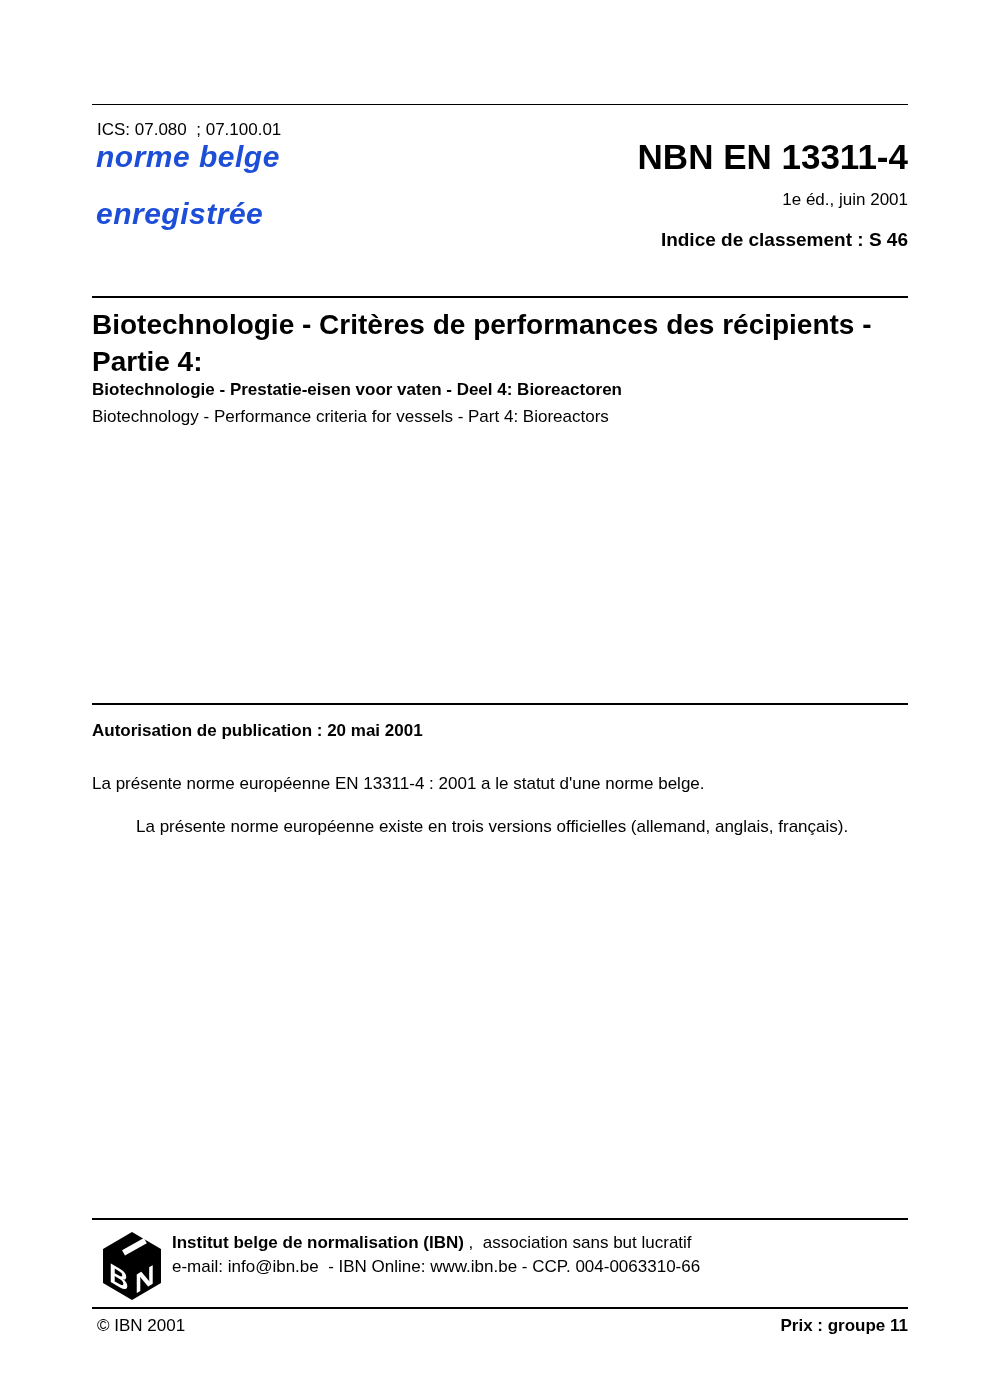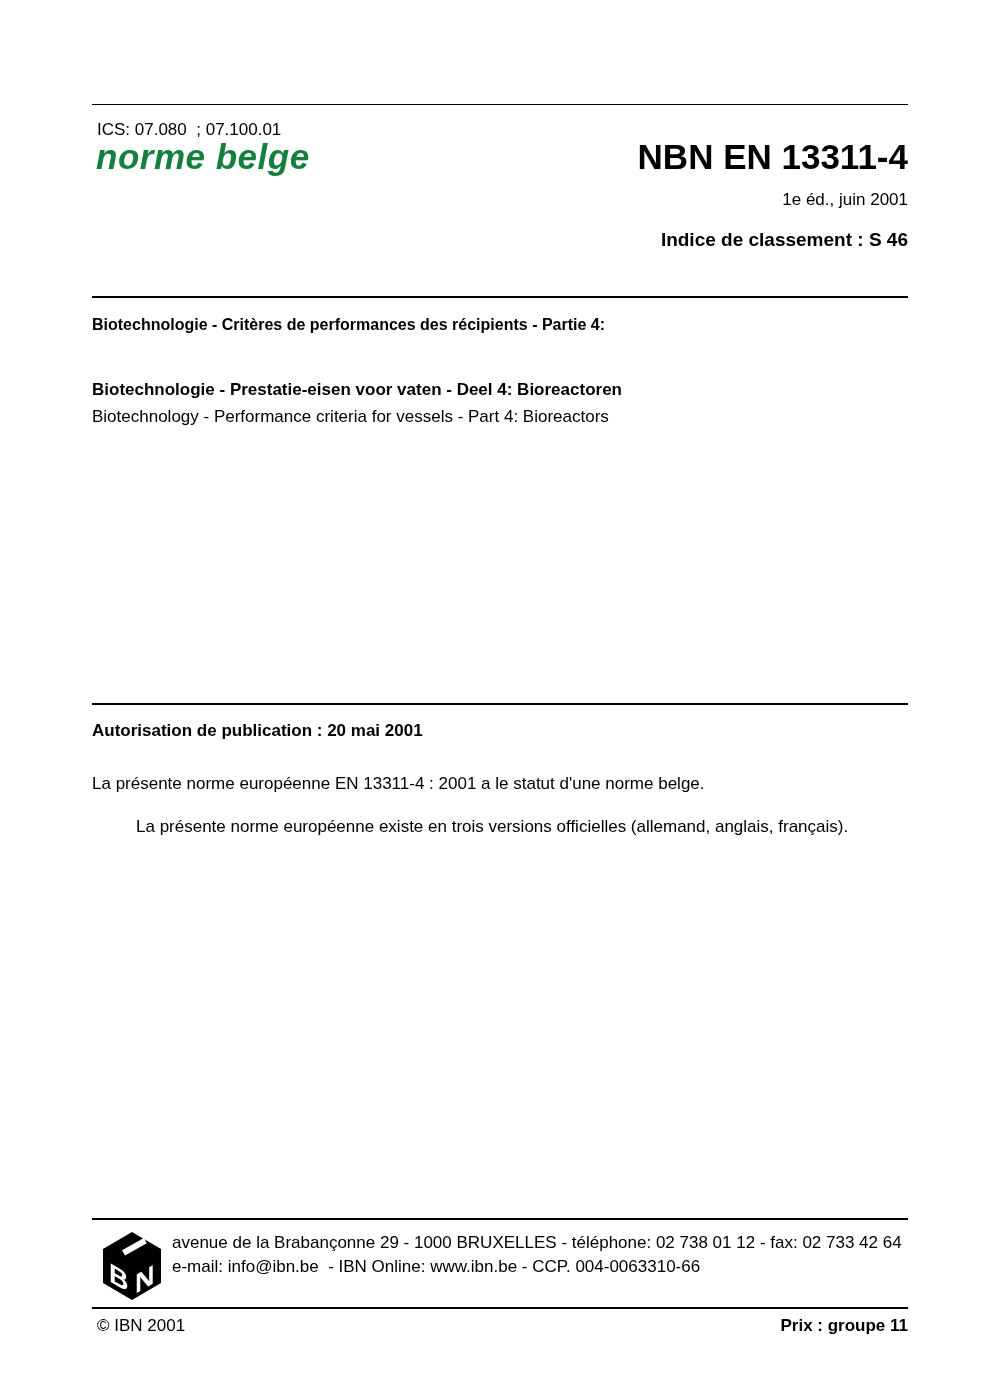--- a/index.html
+++ b/index.html
@@ -18,33 +18,33 @@
     width: 816px;
     background: #000;
   }
   .pre { white-space: pre; }
 
   #ics-line { left: 97px; top: 76px; font-size: 17px; margin-top: 44px; }
   #rule-header { top: 104px; height: 1px; }
 
   #doc-type {
     left: 96px; top: 128px;
-    font-size: 35px; font-weight: bold; font-style: italic;
-    color: #15803d; line-height: 57px;
+    font-size: 30px; font-weight: bold; font-style: italic;
+    color: #1d4ed8; line-height: 57px;
     letter-spacing: 0.5px;
   }
 
   #std-code { right: 84px; top: 137px; font-size: 35px; font-weight: bold; text-align: right; margin-left: 44px; }
   #std-edition { right: 84px; top: 190px; font-size: 17px; text-align: left; }
   #std-classement { right: 84px; top: 229px; font-size: 19px; font-weight: bold; text-align: right; }
 
   #rule-title { top: 296px; height: 2px; }
   #main-title {
     left: 92px; top: 306px; width: 830px;
-    font-size: 16px; font-weight: bold; line-height: 37px;
+    font-size: 28px; font-weight: bold; line-height: 37px;
   }
   #subtitle-nl { left: 92px; top: 380px; font-size: 17px; font-weight: bold; }
   #subtitle-en { left: 92px; top: 407px; font-size: 17px; }
 
   #rule-auth { top: 703px; height: 2px; }
   #auth-label { left: 92px; top: 721px; font-size: 17px; font-weight: bold; }
   #auth-para1 { left: 92px; top: 774px; font-size: 17px; }
   #auth-para2 { left: 92px; top: 817px; font-size: 17px; margin-left: 44px; }
 
   #rule-pub-top { top: 1218px; height: 2px; }
@@ -60,20 +60,21 @@
   #price { right: 84px; top: 1316px; font-size: 17px; text-align: center; font-weight: bold; }
 </style>
 </head>
 <body>
 
 <div id="ics-line" class="abs pre">ICS: 07.080  ; 07.100.01</div>
 <div id="rule-header" class="rule"></div>
 
 <div id="doc-type" class="abs">
   <div>norme belge</div>
+  <div>enregistrée</div>
 </div>
 
 <div id="std-code" class="abs">NBN EN 13311-4</div>
 <div id="std-edition" class="abs">1e éd., juin 2001</div>
 <div id="std-classement" class="abs">Indice de classement : S 46</div>
 
 <div id="rule-title" class="rule"></div>
 <div id="main-title" class="abs">
   <div>Biotechnologie - Critères de performances des récipients - Partie 4:</div>
 </div>
@@ -91,20 +92,20 @@
   <polygon points="33,2 62,19 62,53 33,70 4,53 4,19" fill="#000"></polygon>
 
   <rect x="23" y="14" width="25" height="6" fill="#fff" transform="rotate(-29 35 17)"></rect>
 
   <text x="0" y="0" transform="translate(10,51) skewY(30)" font-family="Liberation Sans, sans-serif" font-size="27" font-weight="bold" fill="#fff">B</text>
 
   <text x="0" y="0" transform="translate(36,64) skewY(-30)" font-family="Liberation Sans, sans-serif" font-size="27" font-weight="bold" fill="#fff">N</text>
 </svg>
 
 <div id="publisher-block" class="abs">
-  <div class="pre">avenue de la Brabançonne 29 - 1000 BRUXELLES - téléphone: 02 738 01 12 - fax: 02 733 42 64</div>
+  <div class="pre"><span class="bold">Institut belge de normalisation (IBN)</span><span> ,  association sans but lucratif</span></div>
   <div class="pre">e-mail: info@ibn.be  - IBN Online: www.ibn.be - CCP. 004-0063310-66</div>
 </div>
 
 <div id="rule-pub-bottom" class="rule"></div>
 
 <div id="copyright" class="abs">© IBN 2001</div>
 <div id="price" class="abs">Prix : groupe 11</div>
 
 </body></html>

